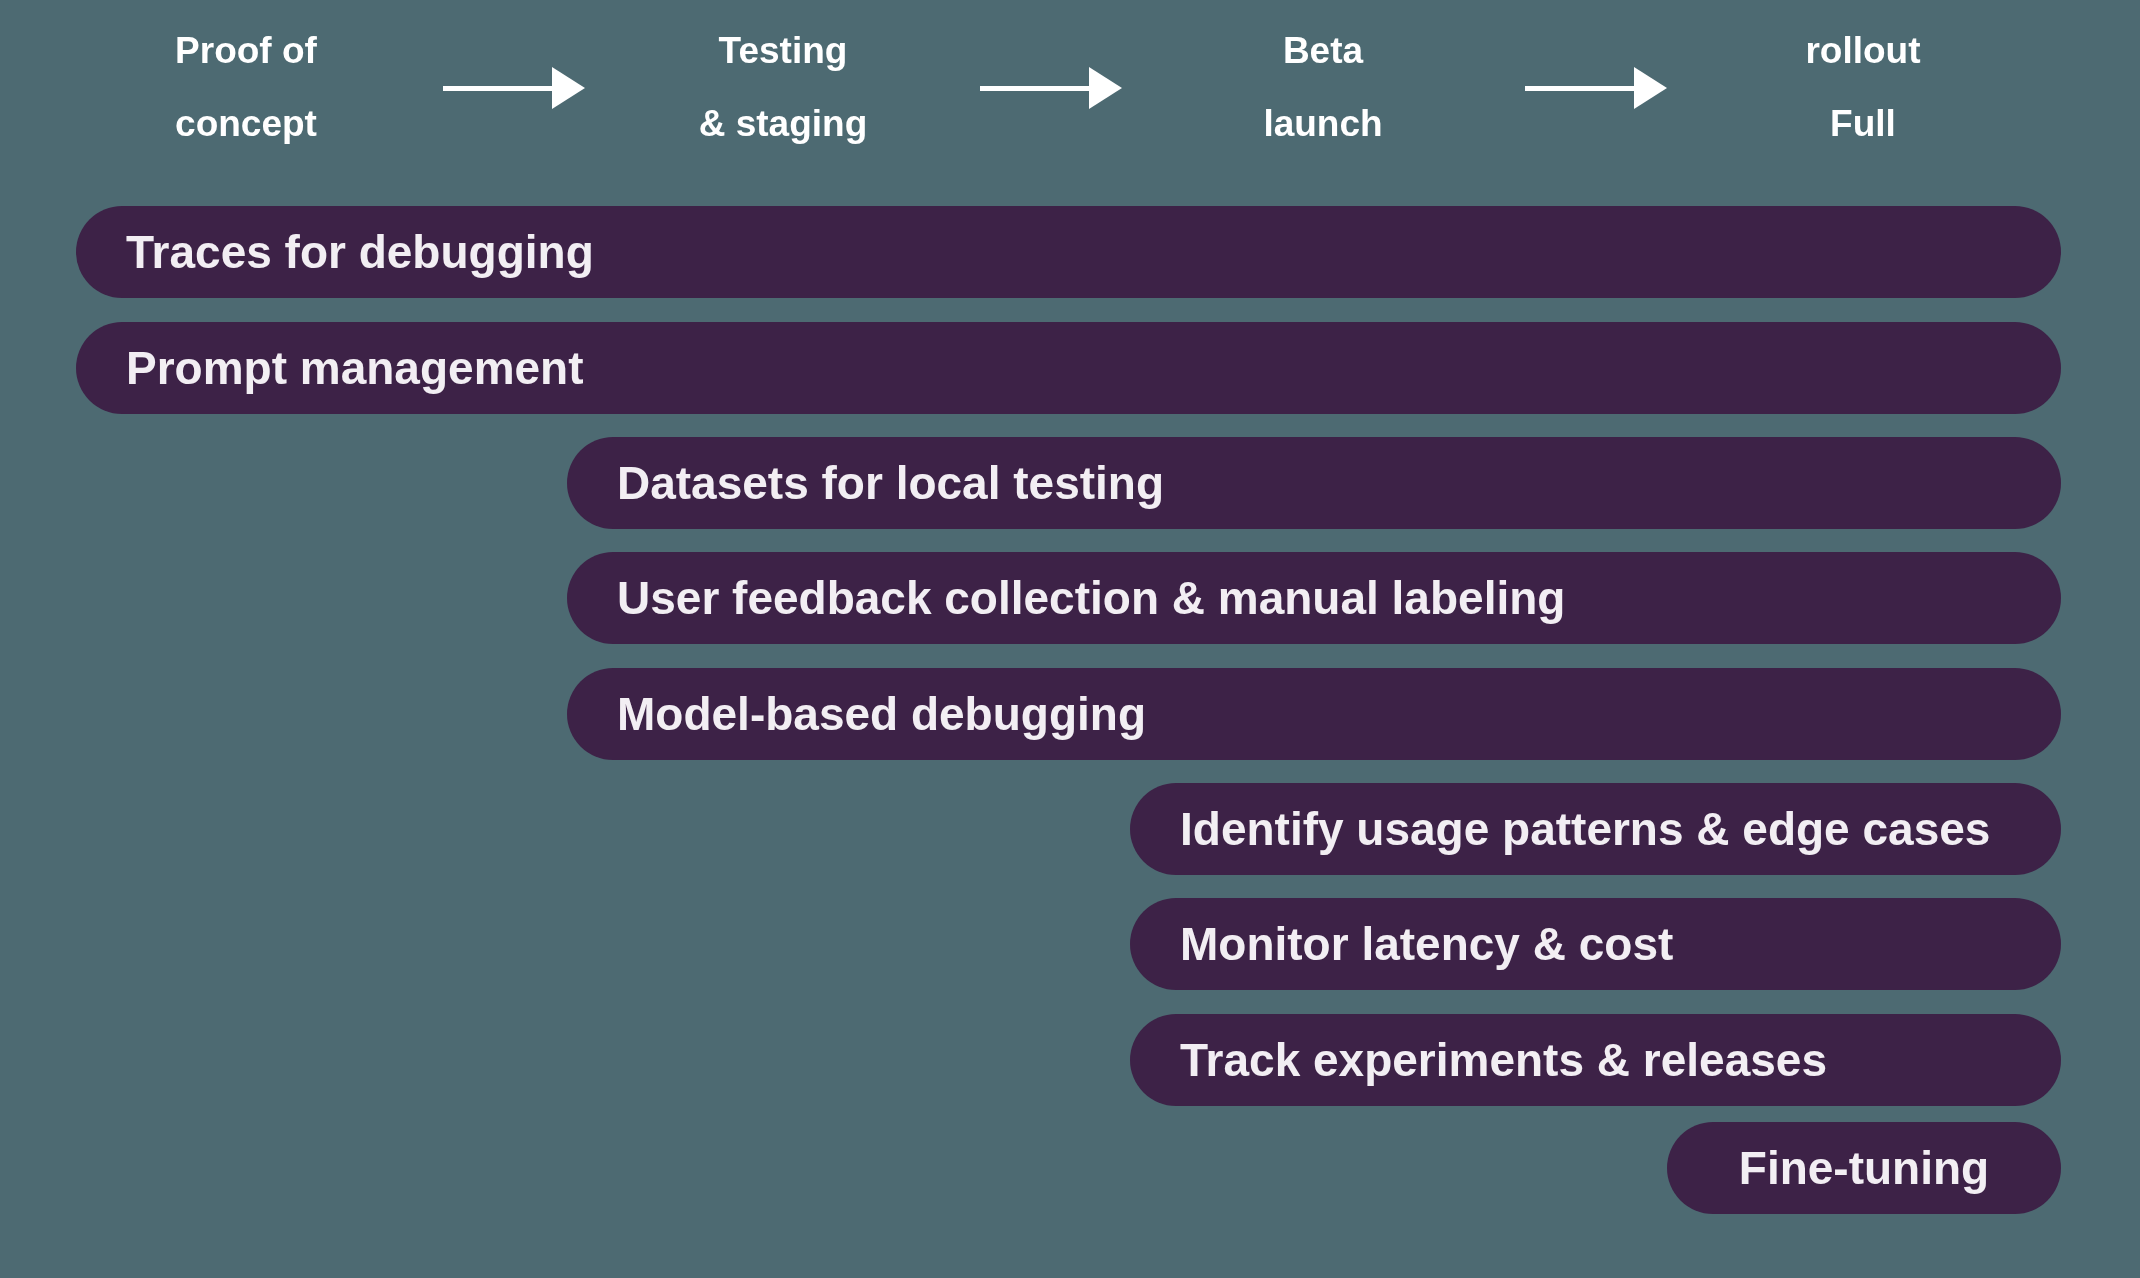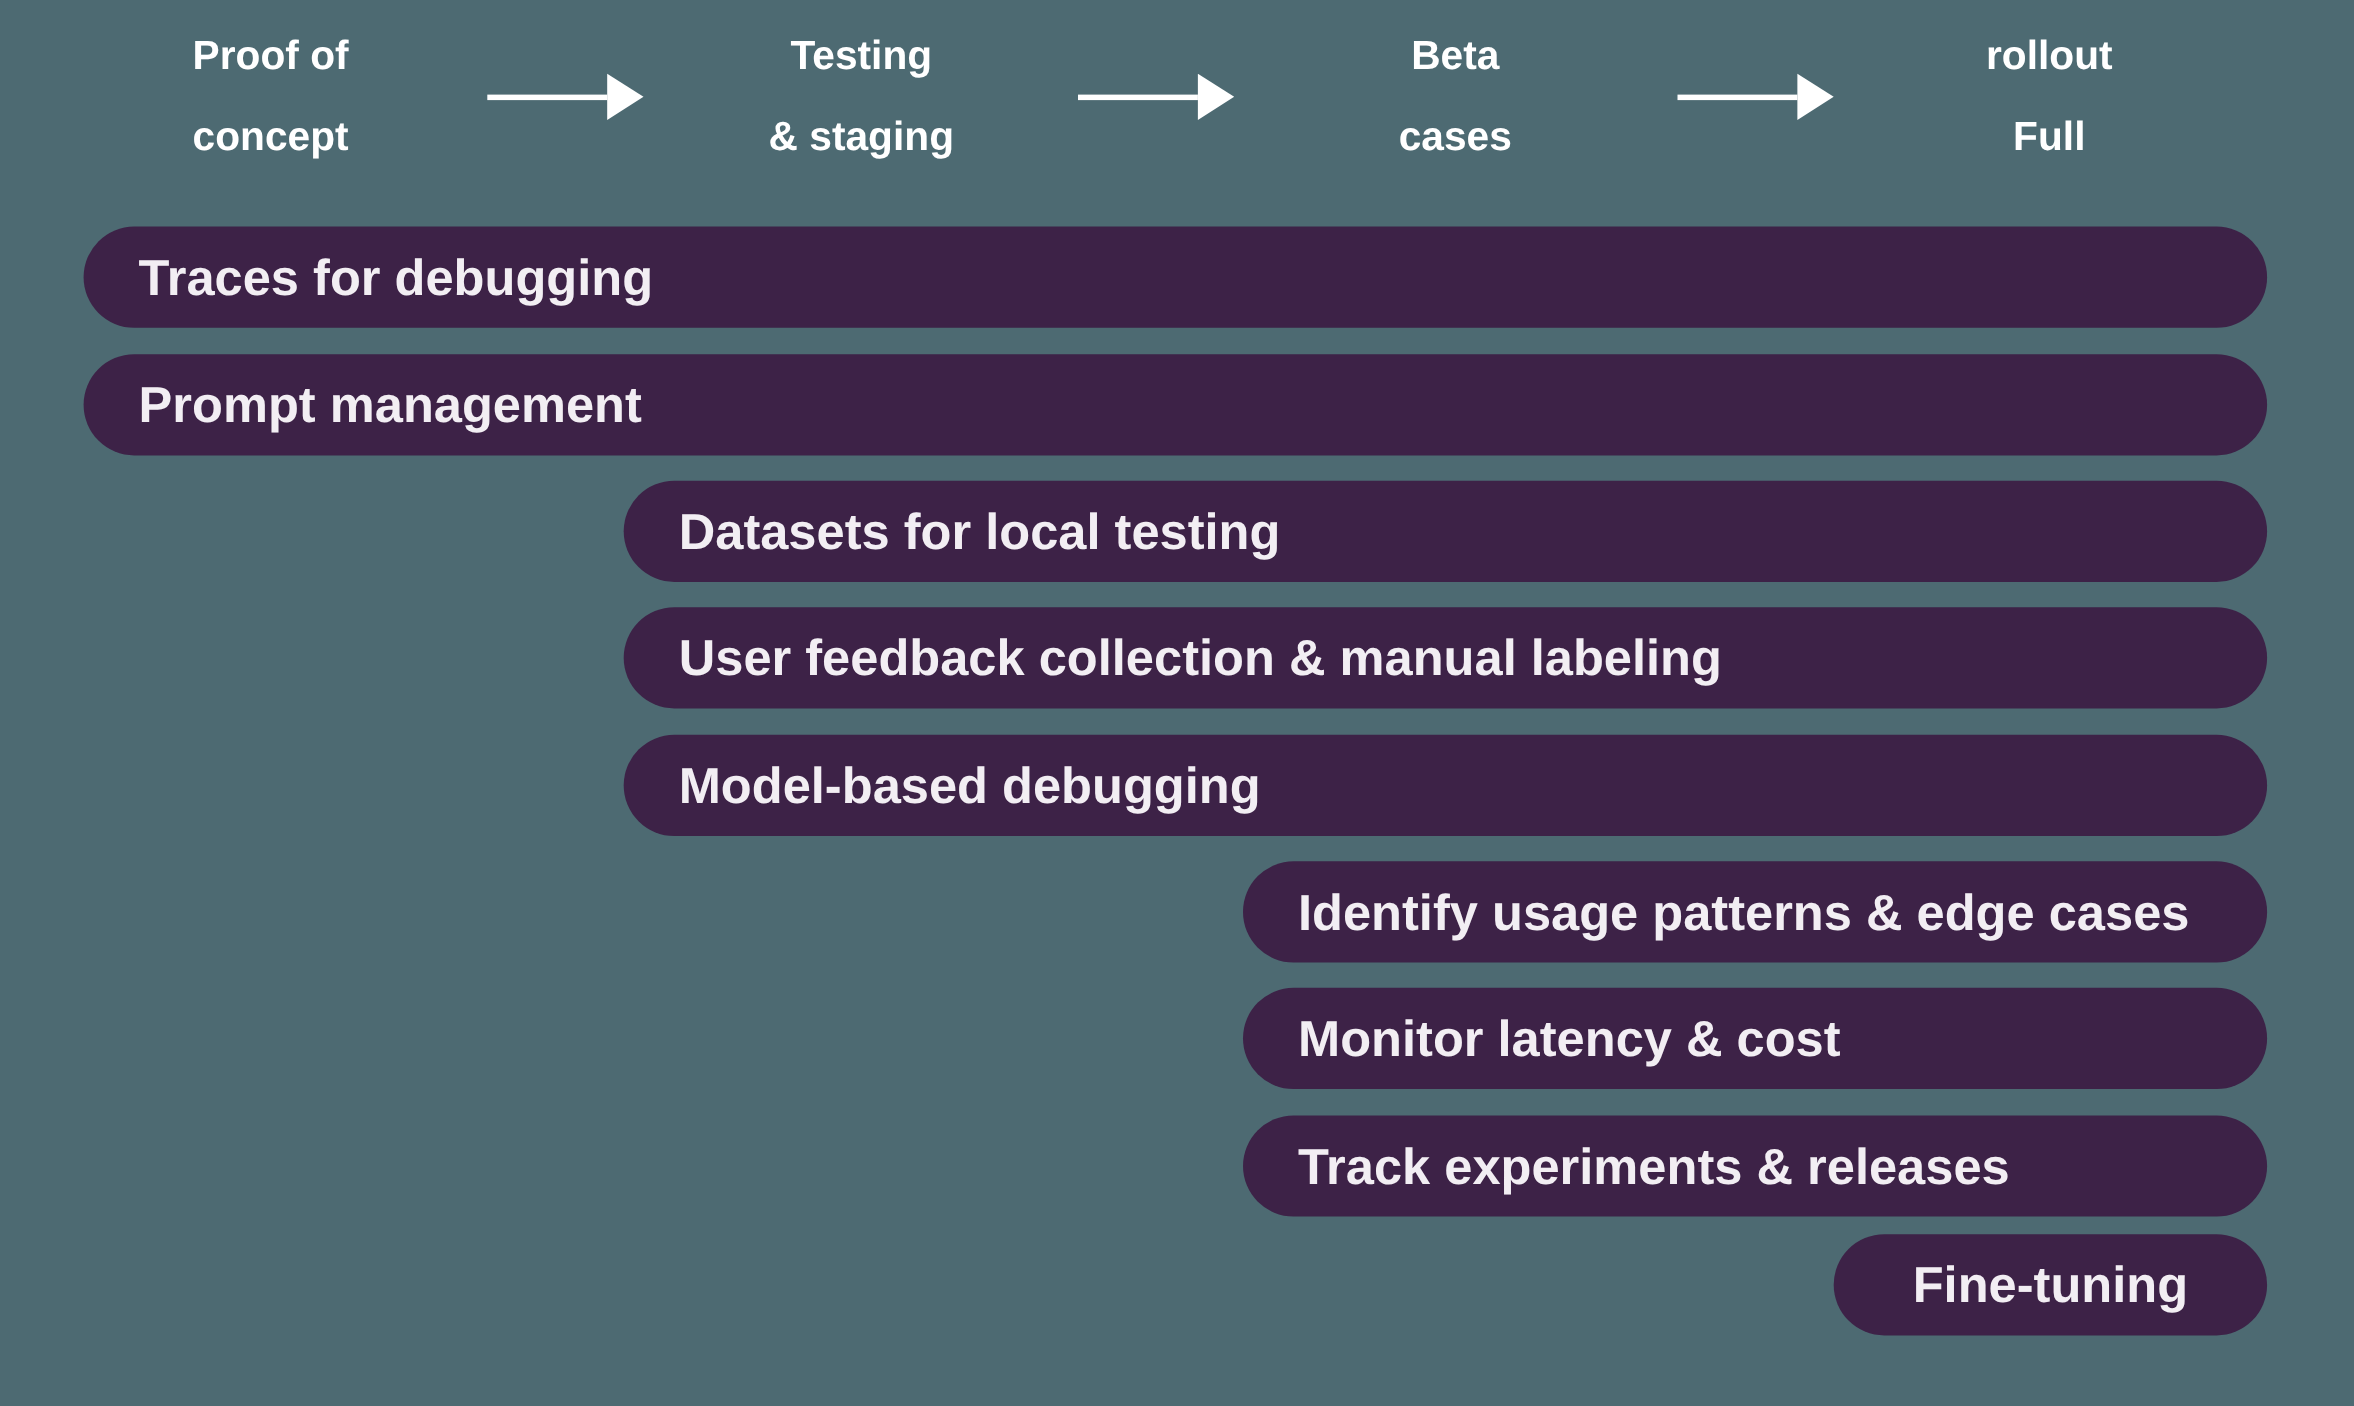--- a/index.html
+++ b/index.html
@@ -76,21 +76,21 @@
   <div class="stage stage-1">
     <div>Proof of</div>
     <div>concept</div>
   </div>
   <div class="stage stage-2">
     <div>Testing</div>
     <div>&amp; staging</div>
   </div>
   <div class="stage stage-3">
     <div>Beta</div>
-    <div>cases</div>
+    <div>launch</div>
   </div>
   <div class="stage stage-4">
     <div>rollout</div>
     <div>Full</div>
   </div>
 
   <div class="arrow arrow-1">
     <div class="shaft"></div>
     <div class="head"></div>
   </div>

